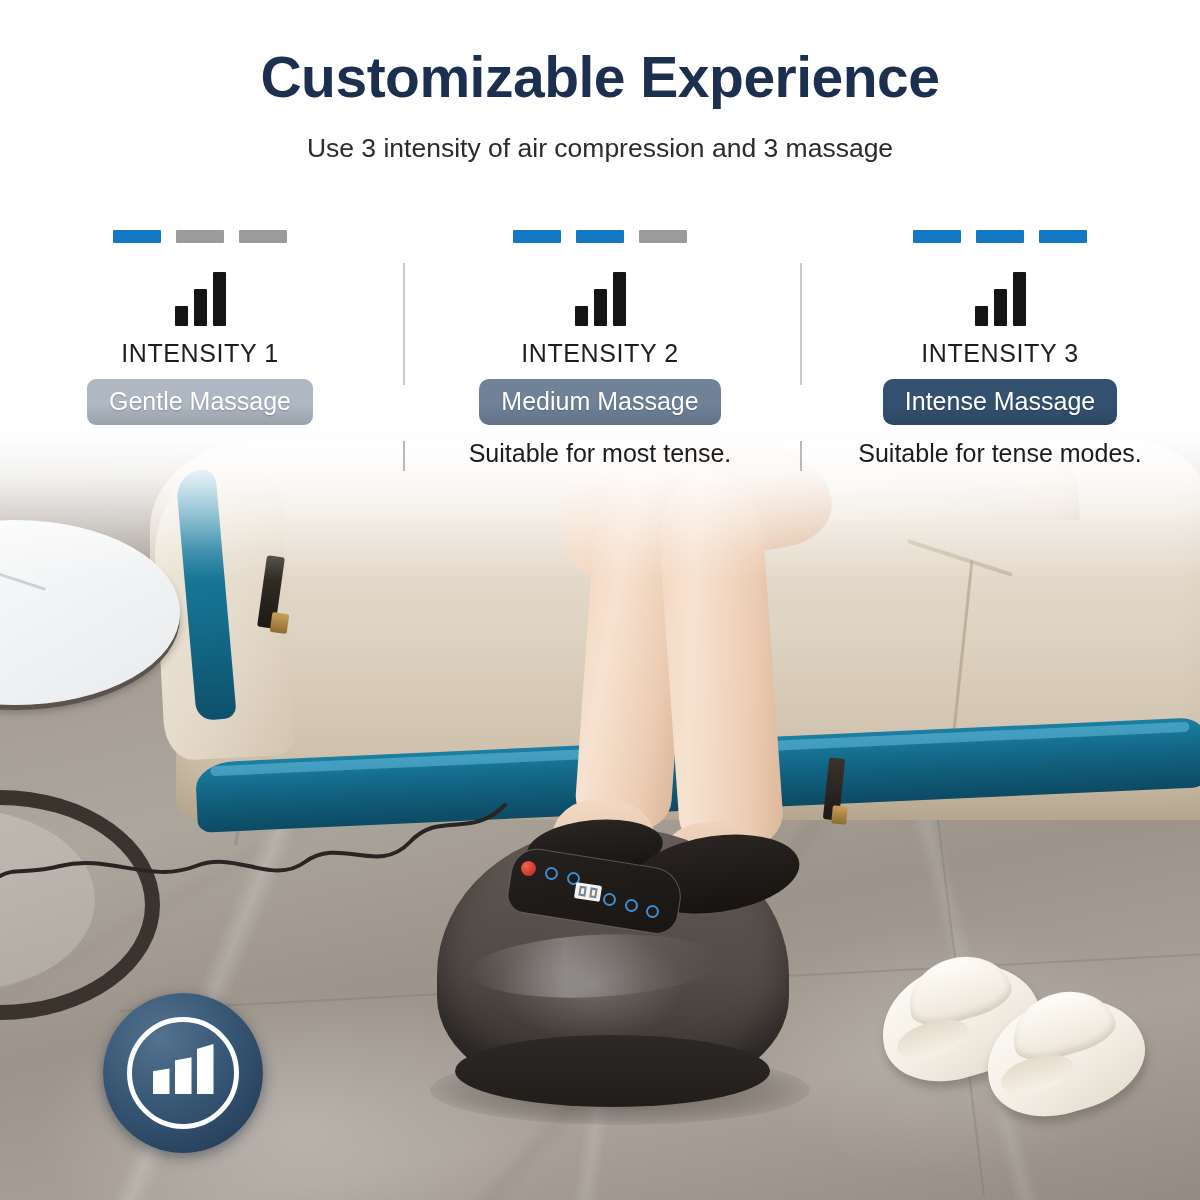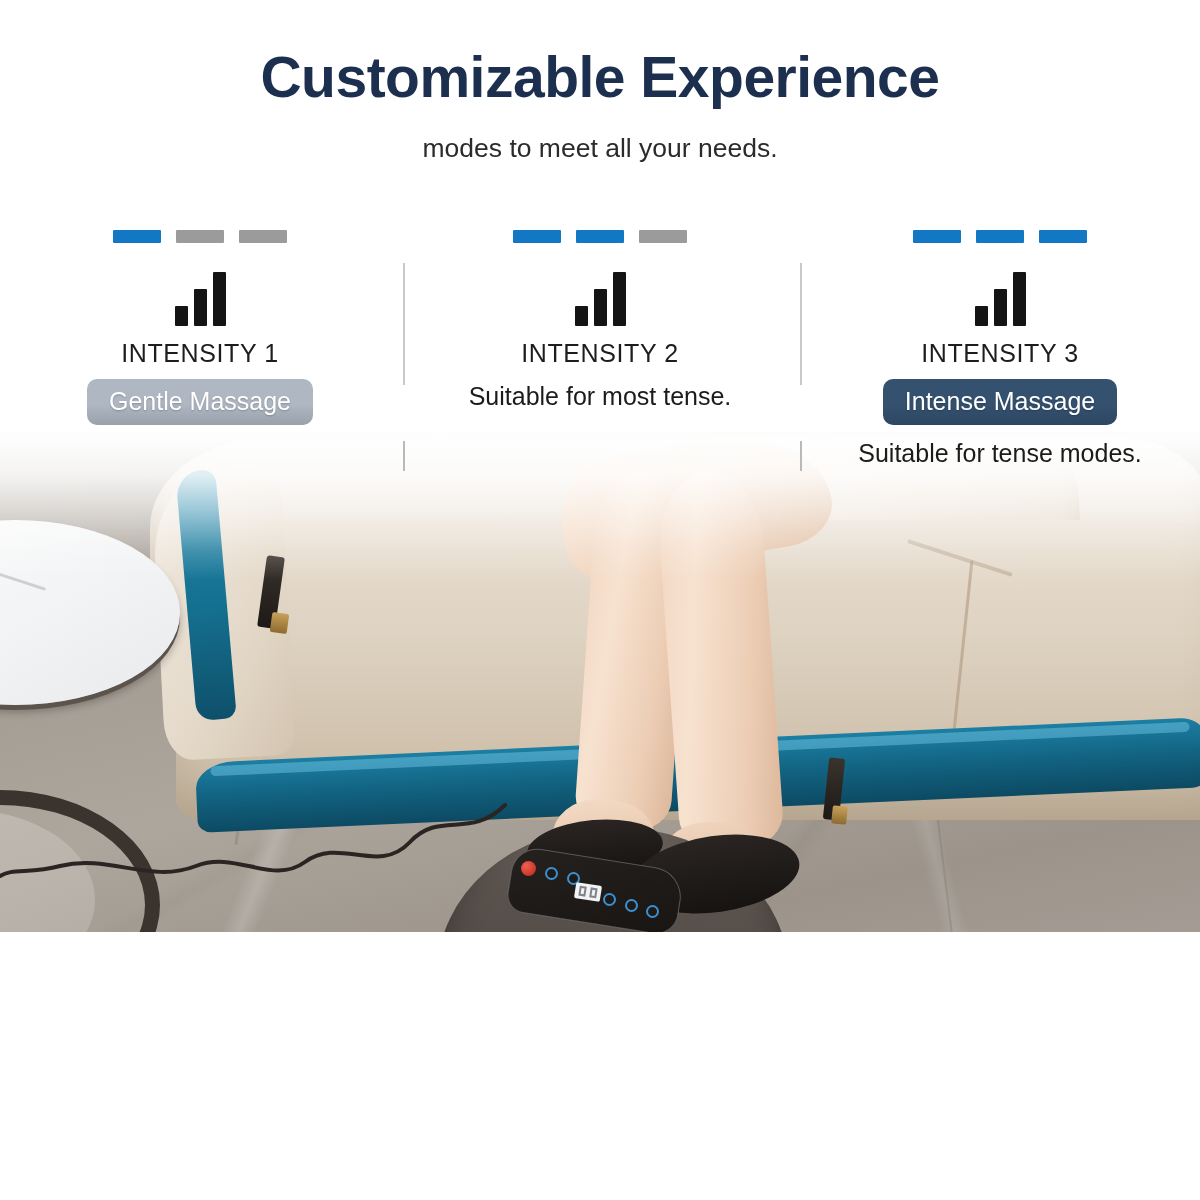--- a/index.html
+++ b/index.html
@@ -10,21 +10,21 @@
     height: 1200px;
     overflow: hidden;
     background: #ffffff;
     font-family: "Liberation Sans", sans-serif;
     position: relative;
   }
 
   .page {
     position: relative;
     width: 1200px;
-    height: 932px;
+    height: 1200px;
     overflow: hidden;
     background: #ffffff;
   }
 
   
   .photo-scene {
     position: absolute;
     left: 0; top: 0;
     width: 1200px; height: 1200px;
     overflow: hidden;
@@ -535,52 +535,53 @@
     <div class="slipper-hole h2"></div>
 
     <div class="photo-fade"></div>
   </div>
 
   <div class="header-panel"></div>
 
   <div class="title" style="color: rgb(28, 47, 78);">Customizable Experience</div>
 
   <div class="subtitle">
-    <div>modes to meet all your needs.</div>
+    <div>Use 3 intensity of air compression and 3 massage</div>
   </div>
 
   <div class="columns">
 
     <div class="col">
       <div class="seg-row">
         <div class="seg" style="background: rgb(19, 120, 196);"></div>
         <div class="seg" style="background: rgb(155, 155, 155);"></div>
         <div class="seg" style="background: rgb(155, 155, 155);"></div>
       </div>
       <div class="bars-icon">
         <div class="bar b-s"></div>
         <div class="bar b-m"></div>
         <div class="bar b-l"></div>
       </div>
       <div class="intensity-label">INTENSITY 1</div>
-      <div class="mode-badge" style="background: linear-gradient(rgb(174, 183, 194) 0%, rgb(174, 183, 194) 55%, rgba(0, 0, 0, 0.12) 100%) rgb(174, 183, 194);">Gentle Massage</div>
+      <div class="mode-badge" style="background: linear-gradient(rgb(174, 183, 194) 0%, rgb(174, 183, 194) 55%, rgba(0, 0, 0, 0.12) 100%) rgb(174, 183, 194); border-radius: 9px;">Gentle Massage</div>
     </div>
 
     <div class="col">
       <div class="seg-row">
         <div class="seg" style="background: rgb(19, 120, 196);"></div>
         <div class="seg" style="background: rgb(19, 120, 196);"></div>
         <div class="seg" style="background: rgb(155, 155, 155);"></div>
       </div>
       <div class="bars-icon">
         <div class="bar b-s"></div>
         <div class="bar b-m"></div>
         <div class="bar b-l"></div>
       </div>
       <div class="intensity-label">INTENSITY 2</div>
+      <div class="mode-badge" style="background: linear-gradient(rgb(111, 130, 152) 0%, rgb(111, 130, 152) 55%, rgba(0, 0, 0, 0.12) 100%) rgb(111, 130, 152);">Medium Massage</div>
       <div class="caption">Suitable for most tense.</div>
     </div>
 
     <div class="col">
       <div class="seg-row">
         <div class="seg" style="background: rgb(19, 120, 196);"></div>
         <div class="seg" style="background: rgb(19, 120, 196);"></div>
         <div class="seg" style="background: rgb(19, 120, 196);"></div>
       </div>
       <div class="bars-icon">

